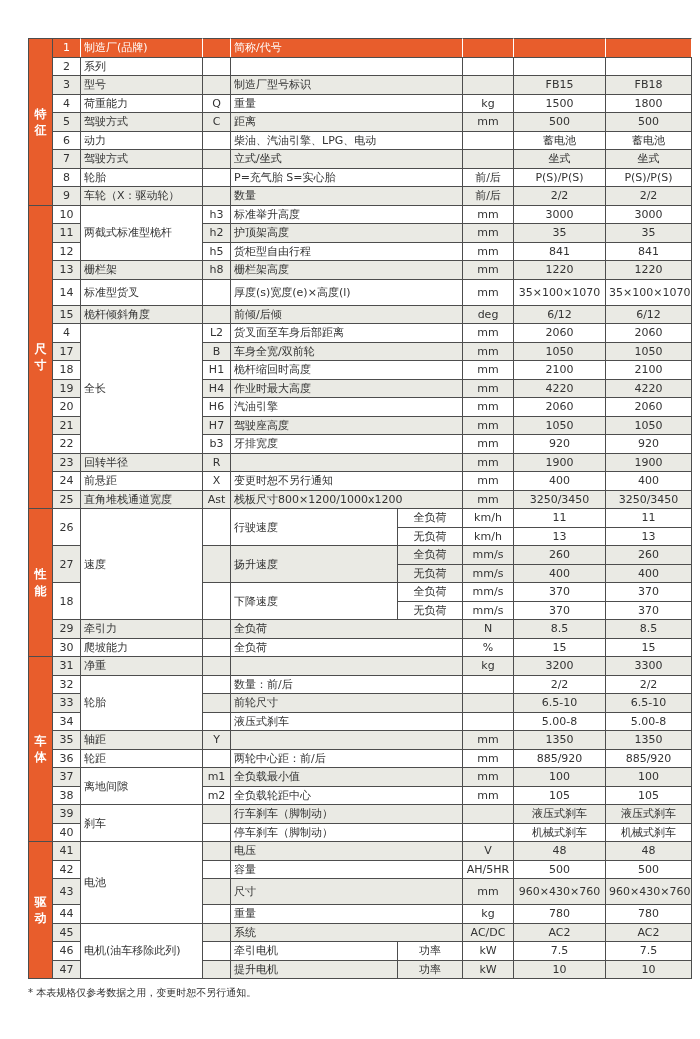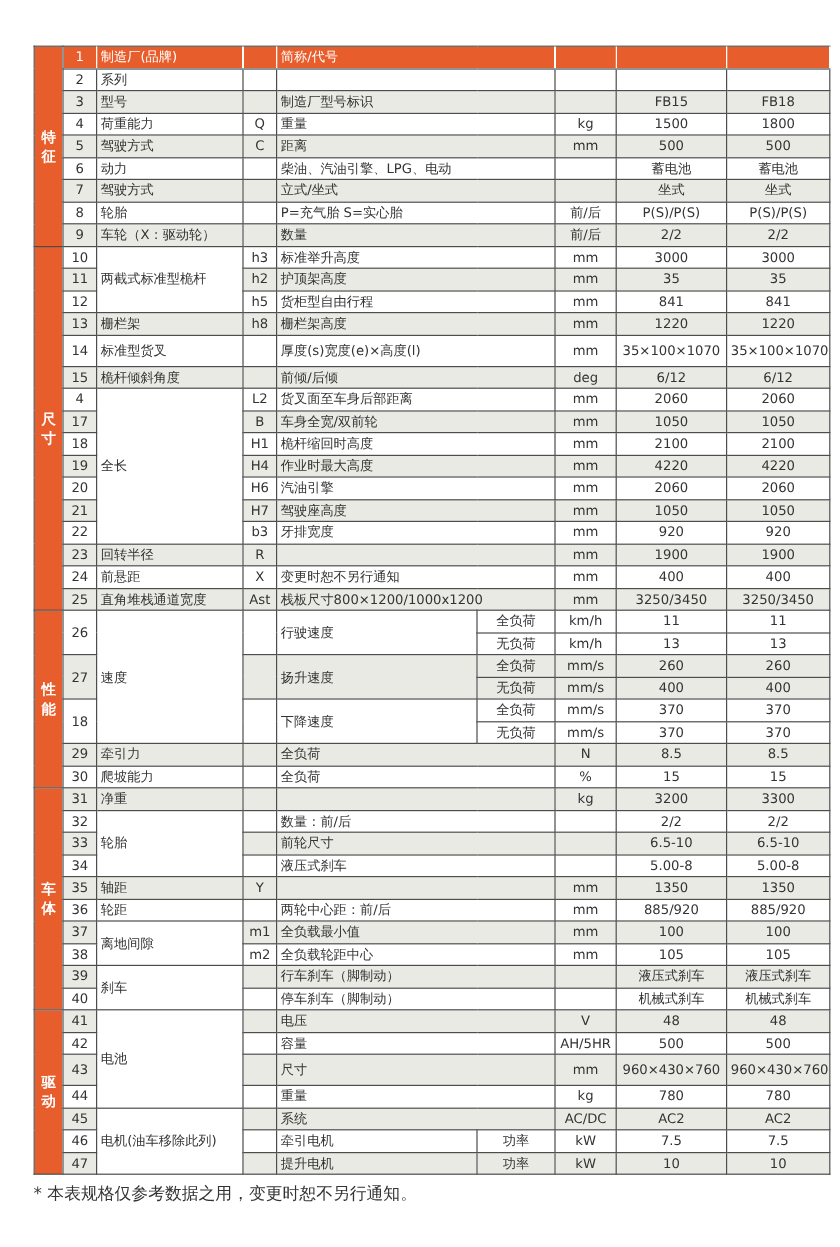--- a/index.html
+++ b/index.html
@@ -12,21 +12,21 @@
         overflow:hidden;white-space:nowrap;font-weight:normal;vertical-align:middle;}
   td.l{text-align:left;}
   td.c,th.c{text-align:center;}
   td.shade{background:var(--stripe,#eaeae4);}
   td.merged{background:#ffffff;}
   th.sec{background:var(--accent,#e85d2c);color:#fff;text-align:center;font-size:12px;
          line-height:1.35;white-space:pre-line;font-weight:bold;padding:0;}
   tr.hdr td{background:var(--accent,#e85d2c);color:#fff;
             border-left-color:rgba(255,255,255,.55);border-right-color:rgba(255,255,255,.55);
             border-top-color:var(--border,#4d4d4d);border-bottom-color:var(--border,#4d4d4d);}
-  .footnote{position:absolute;left:28px;top:986px;font-size:14px;color:#333;}
+  .footnote{position:absolute;left:28px;top:986px;font-size:10px;color:#333;}
 </style>
 </head>
 <body>
 
 <table>
   <colgroup>
     <col style="width:24px">
       <col style="width:28px">
       <col style="width:122px">
     <col style="width:28px">

